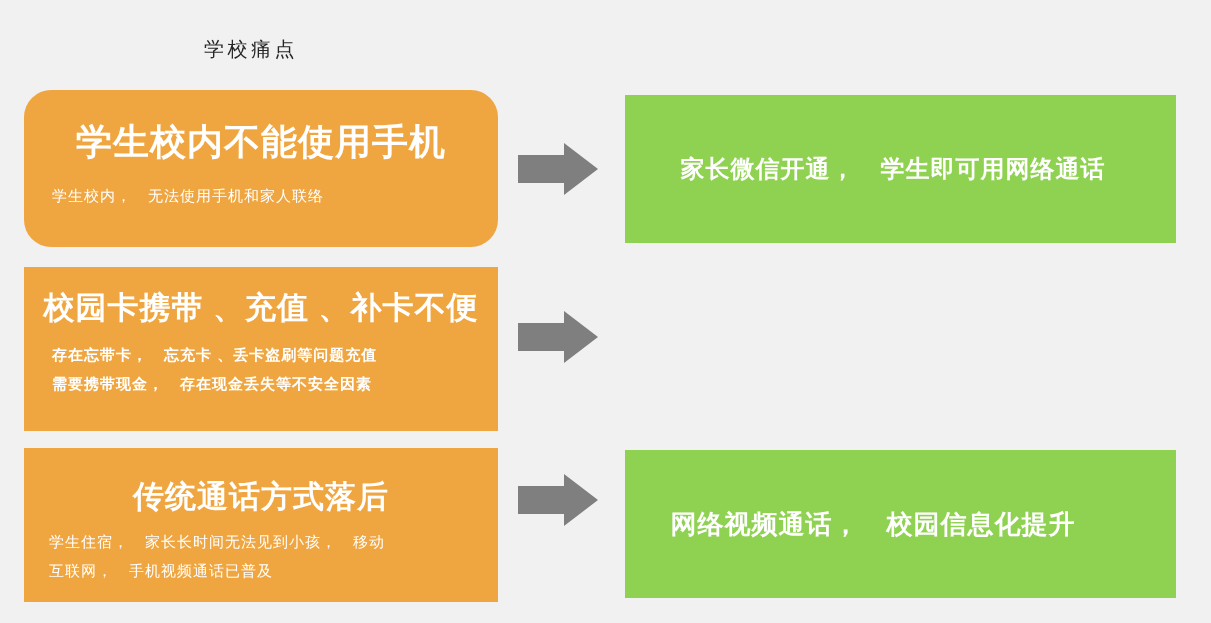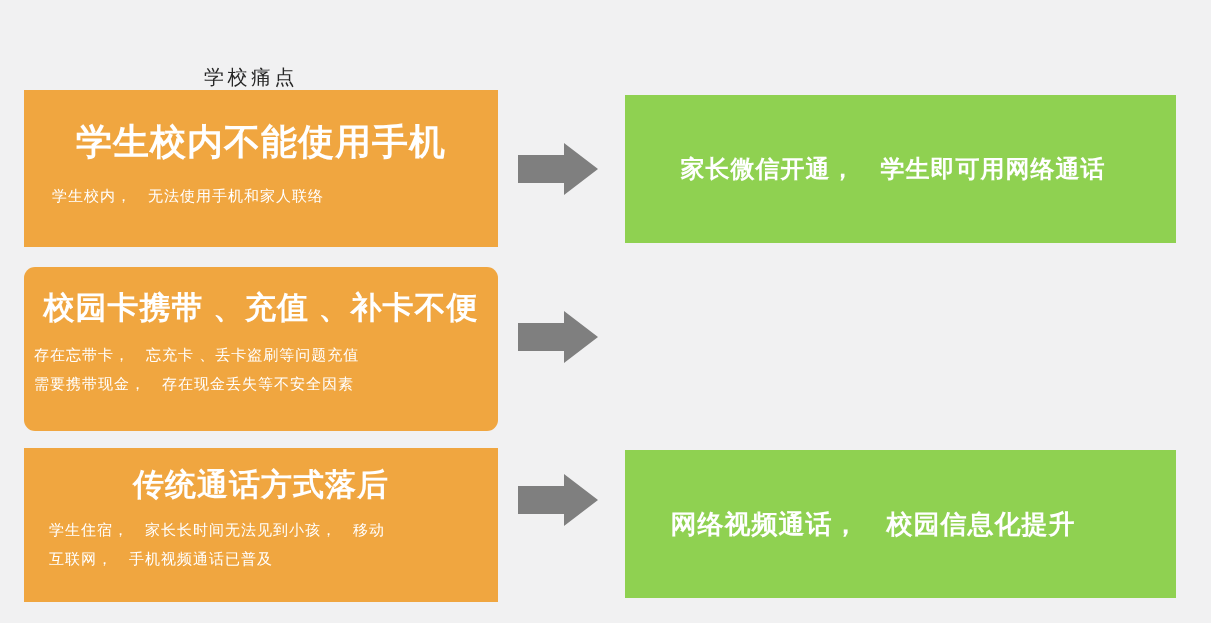--- a/index.html
+++ b/index.html
@@ -15,53 +15,53 @@
     overflow: hidden;
   }
   .col-heading {
     position: absolute;
     top: 36px;
     font-size: 20px;
     letter-spacing: 3.5px;
     color: var(--heading_text, #262626);
     text-align: center;
   }
-  .col-heading.left  { left: 0;     width: 502px; margin-top: 28px; }
+  .col-heading.left  { left: 0;     width: 502px; }
   .col-heading.right { left: 625px; width: 551px; }
 
   .pain-box {
     position: absolute;
     left: 24px;
     width: 474px;
     background: var(--orange, #F0A640);
     color: var(--box_text, #FFFFFF);
     box-sizing: border-box;
   }
-  #pain1 { top: 90px;  height: 157px; }
-  #pain2 { top: 267px; height: 164px; border-radius: 11px; }
+  #pain1 { top: 90px;  height: 157px; border-radius: 27px; }
+  #pain2 { top: 267px; height: 164px; }
   #pain3 { top: 448px; height: 154px; }
 
   .pain-title {
     text-align: center;
     font-weight: bold;
     line-height: 1.2;
     letter-spacing: 1px;
   }
   #pain1 .pain-title { font-size: 36px; padding-top: 30px; }
   #pain2 .pain-title { font-size: 31px; padding-top: 22px; }
-  #pain3 .pain-title { font-size: 31px; padding-top: 18px; }
+  #pain3 .pain-title { font-size: 31px; padding-top: 30px; }
 
   .pain-body {
     font-size: 15px;
     letter-spacing: 1px;
     line-height: 1.95;
     white-space: pre-line;
   }
   #pain1 .pain-body { padding: 18px 16px 0 28px; }
-  #pain2 .pain-body { padding: 14px 4px 0 10px; }
+  #pain2 .pain-body { padding: 14px 4px 0 28px; font-weight: bold; }
   #pain3 .pain-body { padding: 12px 8px 0 25px; }
 
   .adv-box {
     position: absolute;
     left: 625px;
     width: 551px;
     background: var(--green, #8FD151);
     color: var(--box_text, #FFFFFF);
     font-weight: bold;
     letter-spacing: 1px;

